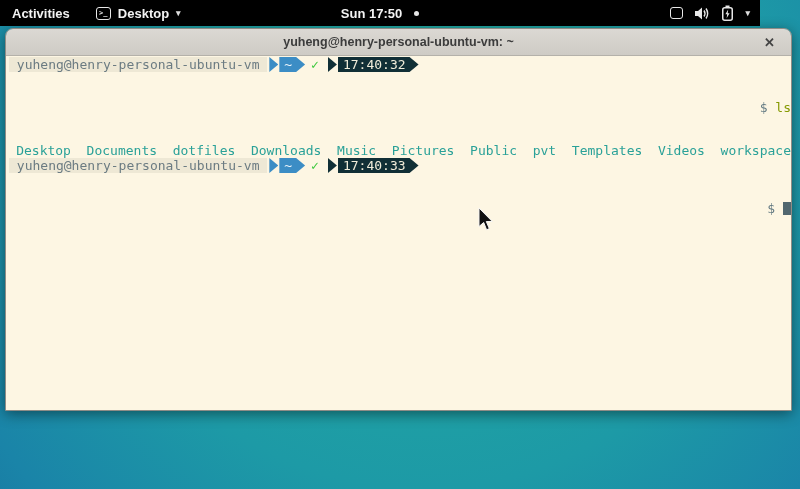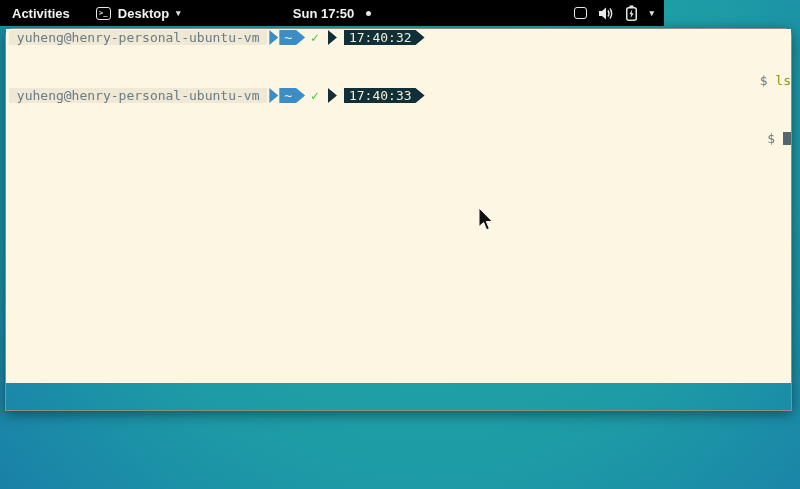--- a/index.html
+++ b/index.html
@@ -6,21 +6,21 @@
   html,body { width:800px; height:489px; overflow:hidden; }
   body { font-family:"Liberation Sans", sans-serif; }
 
   .screen {
     position:relative; width:800px; height:489px;
     background: radial-gradient(circle 760px at 53% 30%, #22ada0 0%, #1d9aa6 45%, #1a84a8 68%, #135d90 100%);
   }
 
   
   .topbar {
-    position:absolute; left:0; top:0; width:664px; height:26px;
+    position:absolute; left:0; top:0; width:760px; height:26px;
     background:#000; color:#f3f3f3; display:flex; align-items:center;
     font-size:13px; font-weight:600;
   }
   .topbar-left { display:flex; align-items:center; gap:26px; padding-left:12px; }
   .activities { cursor:default; }
   .appmenu { display:flex; align-items:center; gap:7px; }
   .appicon {
     width:15px; height:13px; border:1px solid #e8e8e8; border-radius:3px;
     font-size:7px; line-height:11px; text-align:center; letter-spacing:0;
     font-family:"DejaVu Sans Mono", monospace; color:#e8e8e8;
@@ -63,21 +63,21 @@
   .tline.text { display:block;margin-top:28px; }
 
   .host { background:#eee8d5; color:#6b7b82; white-space:pre; height:15px; display:inline-block; }
   .pl-tri { width:9px; height:15px; margin-left:2px; flex:0 0 auto; }
   .pl-tri.blue { background:#3c8dc5; clip-path:polygon(0 0, 100% 50%, 0 100%); }
   .pl-tri.dark { background:#112f36; clip-path:polygon(0 0, 100% 50%, 0 100%); }
   .pl-seg { height:15px; display:inline-flex; align-items:center; margin-left:1px;
             padding:0 13px 0 5px;
             clip-path:polygon(0 0, calc(100% - 9px) 0, 100% 50%, calc(100% - 9px) 100%, 0 100%); }
   .pl-seg.blue { background:#3c8dc5; color:#eaf4fb; }
-  .pl-seg.dark { background:#112f36; color:#f2edda; margin-left:7px; }
+  .pl-seg.dark { background:#112f36; color:#f2edda; margin-left:1px; }
   .check { color:#3ec93e; font-weight:700; margin:0 7px 0 6px; }
 
   .ps { color:#657b83; }
   .cmd { color:#859900; }
   .dirs { color:#2aa198; }
   .block-cursor { display:inline-block; width:8px; height:13px; background:#52676f; vertical-align:-2px; }
 
   .mouse { position:absolute; left:478px; top:207px; pointer-events:none; }
 </style>
 </head>
@@ -114,33 +114,38 @@
           <rect x="3.5" y="0.5" width="4" height="2" fill="#e8e8e8"></rect>
           <rect x="0.75" y="2.75" width="9.5" height="12.5" rx="2" fill="none" stroke="#e8e8e8" stroke-width="1.5"></rect>
           <polygon points="6.2,4.5 3.4,9.2 5.2,9.2 4.6,13.3 7.6,8.2 5.7,8.2" fill="#e8e8e8"></polygon>
         </svg>
       </span>
       <span class="caret">▾</span>
     </div>
   </div>
 
   <div class="window">
+    <div class="titlebar">
+      <span>yuheng@henry-personal-ubuntu-vm: ~</span>
+      <span class="close-btn">✕</span>
+    </div>
     <div class="term">
 
       <div class="tline">
         <span class="host"> yuheng@henry-personal-ubuntu-vm </span>
         <span class="pl-tri blue"></span>
         <span class="pl-seg blue"><span>~</span></span>
         <span class="check">✓</span>
         <span class="pl-tri dark"></span>
         <span class="pl-seg dark"><span>17:40:32</span></span>
       </div>
 
       <div class="tline text"><span class="ps">$</span><span> </span><span class="cmd">ls</span></div>
 
+      <div class="tline text dirs">Desktop  Documents  dotfiles  Downloads  Music  Pictures  Public  pvt  Templates  Videos  workspace</div>
 
       <div class="tline">
         <span class="host"> yuheng@henry-personal-ubuntu-vm </span>
         <span class="pl-tri blue"></span>
         <span class="pl-seg blue"><span>~</span></span>
         <span class="check">✓</span>
         <span class="pl-tri dark"></span>
         <span class="pl-seg dark"><span>17:40:33</span></span>
       </div>
 

